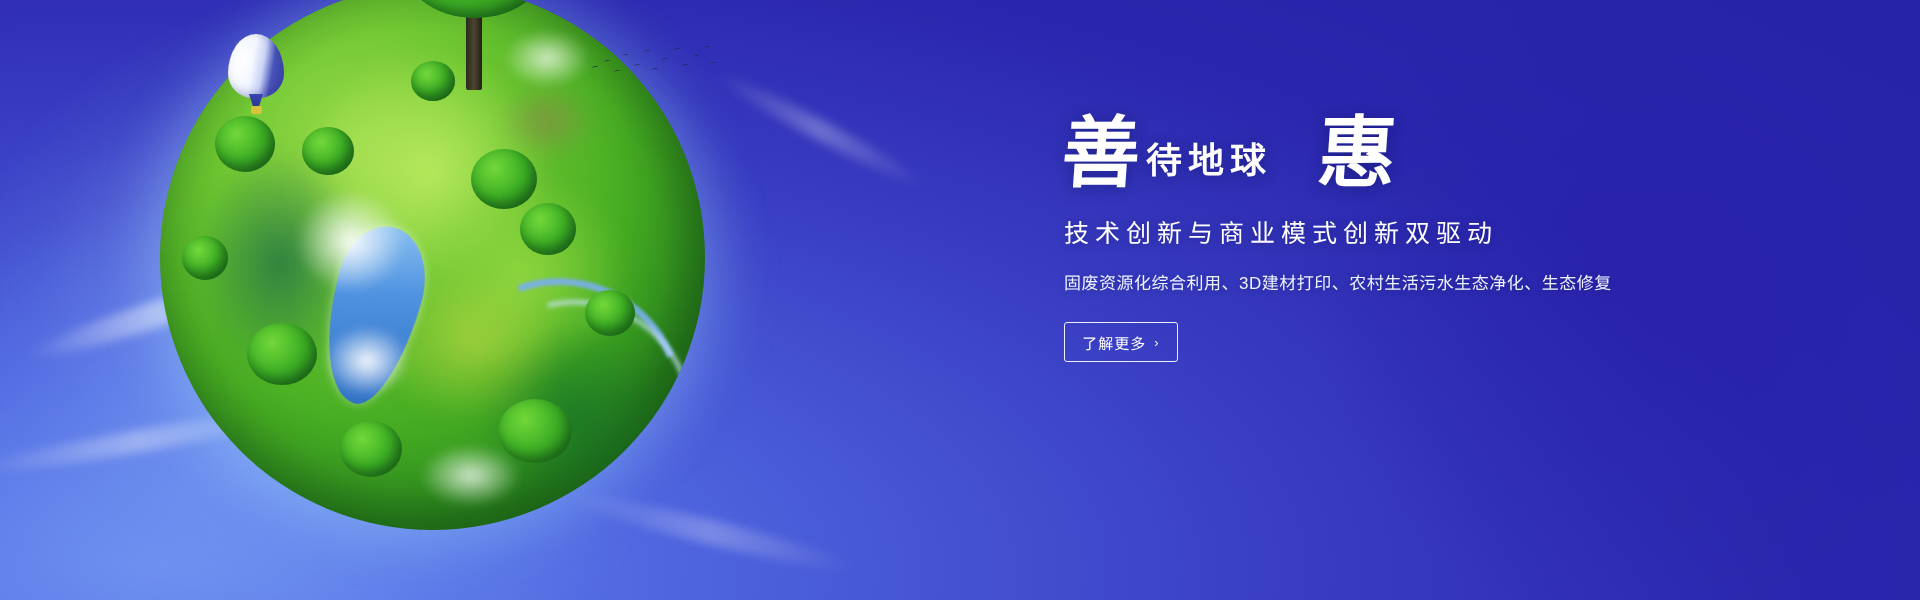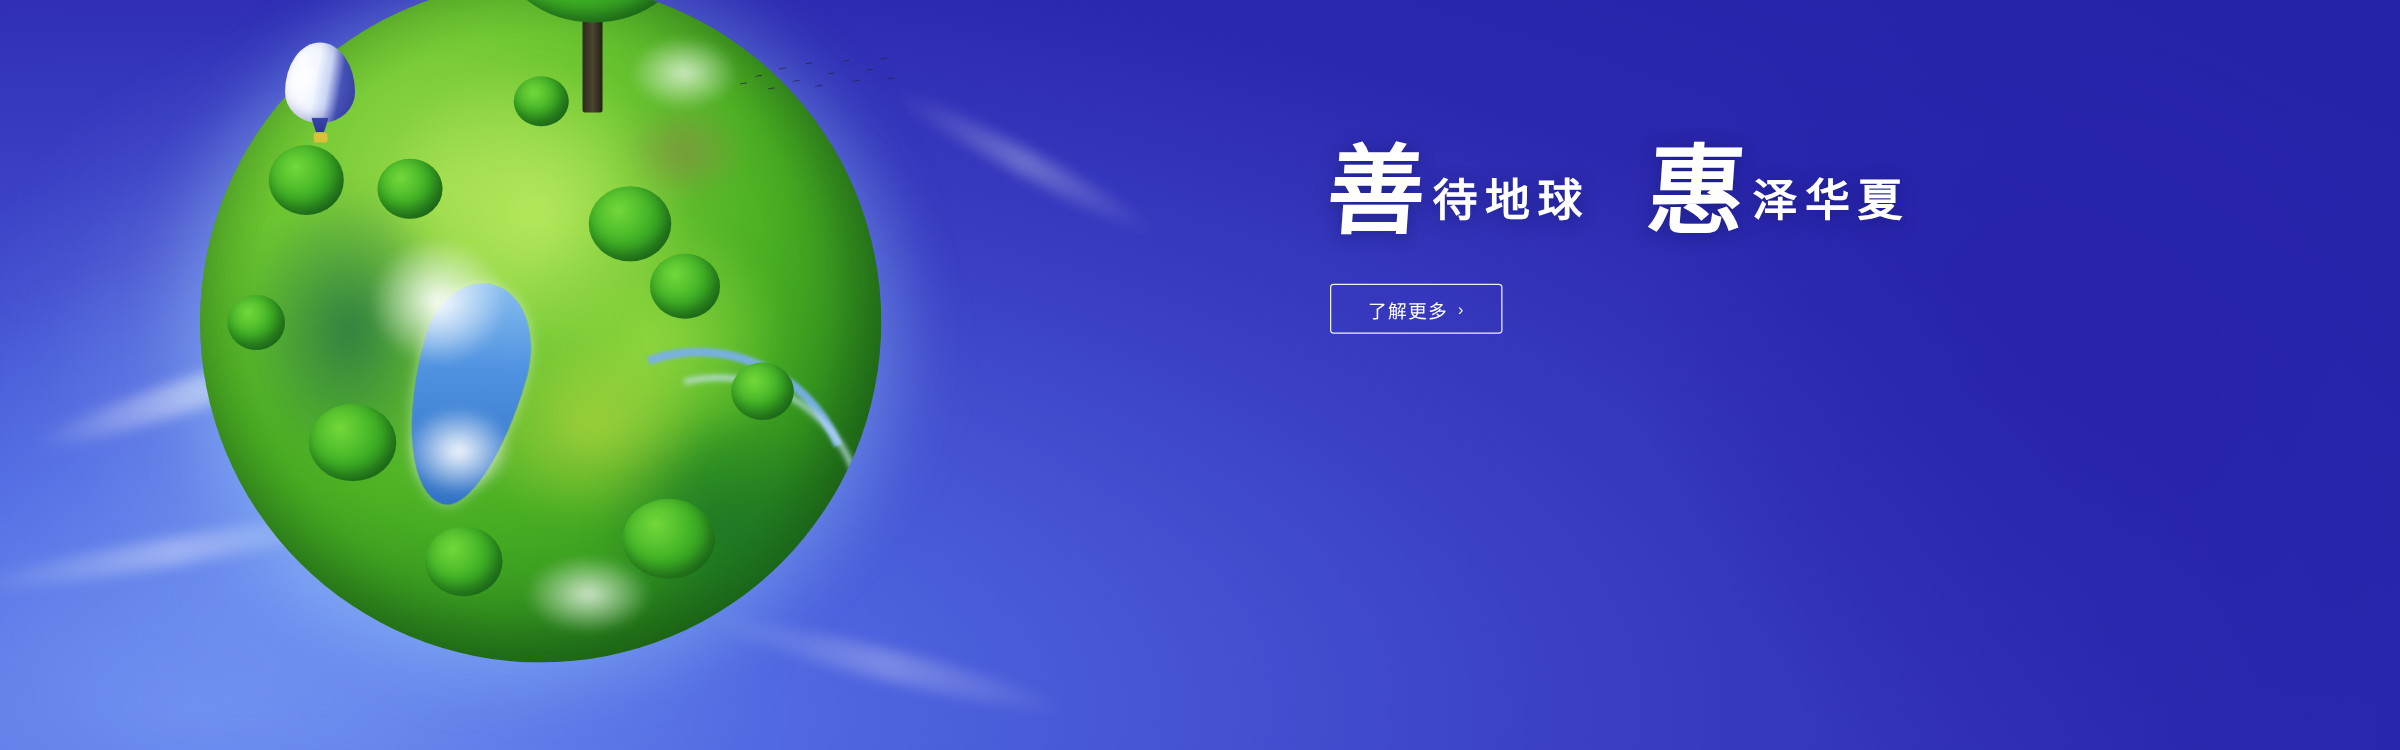--- a/index.html
+++ b/index.html
@@ -201,21 +201,21 @@
   .desc{
     color:#eef2ff;font-size:17px;line-height:1.5;font-weight:400;
     letter-spacing:.5px;white-space:nowrap;
     text-shadow:0 1px 6px rgba(10,20,90,.35);
     margin:20px 0 0 2px;
   }
 
   .cta{
     display:inline-flex;align-items:center;justify-content:center;
     margin-top:26px;margin-left:2px;
-    width:138px;height:40px;
+    width:114px;height:40px;
     border:1px solid rgba(255,255,255,.92);
     border-radius:3px;
     background:transparent;
     color:#fff;font-size:15px;letter-spacing:1px;
     cursor:pointer;
     font-family:"Liberation Sans","DejaVu Sans",sans-serif;
   }
   .cta .cta-label{margin-right:8px;}
   .cta .chev{font-size:13px;line-height:1;opacity:.95;}
 </style>
@@ -321,25 +321,26 @@
 
   <div class="content">
 
     <div class="headline">
       <span class="hl-group">
         <span class="hl-big">善</span>
         <span class="hl-small">待地球</span>
       </span>
       <span class="hl-group">
         <span class="hl-big">惠</span>
-        <span class="hl-small">泽华夏</span>
       </span>
     </div>
 
-
+    <div class="subtitle">技术创新与商业模式创新双驱动</div>
+
+    <div class="desc">固废资源化综合利用、3D建材打印、农村生活污水生态净化、生态修复</div>
 
     <button class="cta">
       <span class="cta-label">了解更多</span>
       <span class="chev">›</span>
     </button>
 
   </div>
 </div>
 
 </body></html>

